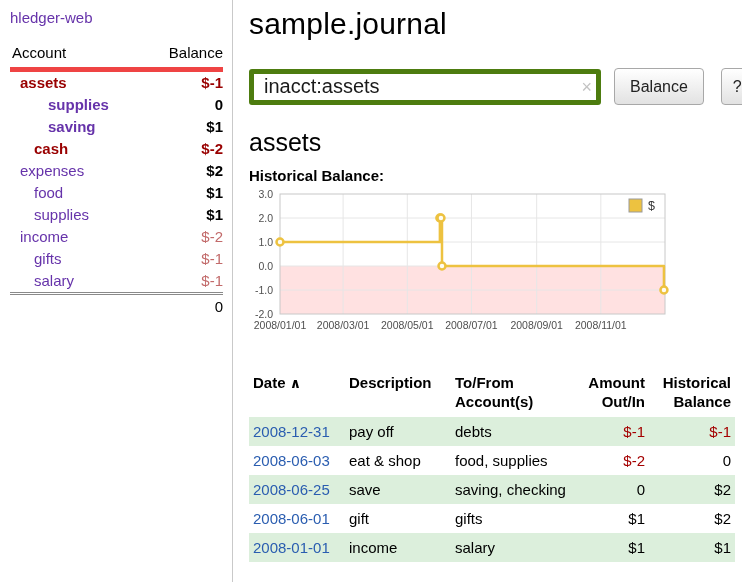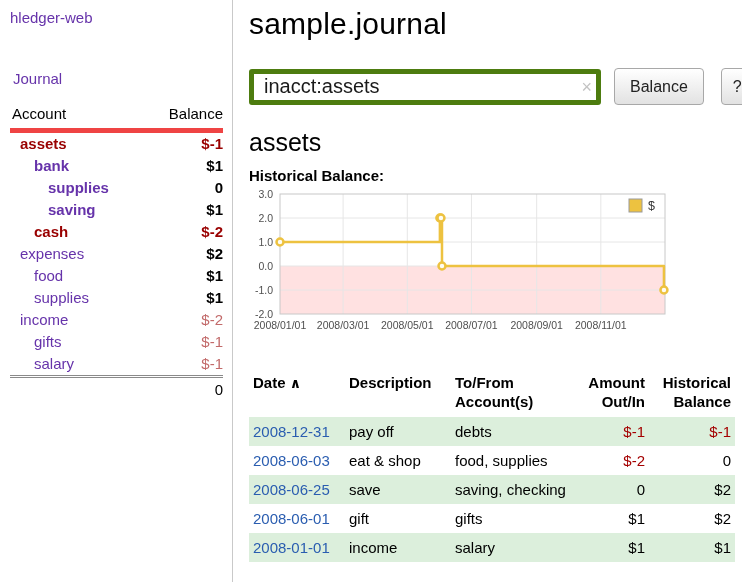--- a/index.html
+++ b/index.html
@@ -55,38 +55,31 @@
 </style>
 </head>
 <body>
 
 <div class="app">
 
   <aside class="sidebar">
     <div class="app-title">
       <a href="#">hledger-web</a>
     </div>
-    <div class="journal">
-      <a href="#">Journal</a>
-    </div>
     <table class="accounts">
       <thead>
         <tr>
           <th class="h-acct">Account</th>
           <th class="h-bal">Balance</th>
         </tr>
       </thead>
       <tbody id="accounts-body">
           <tr>
             <td style="padding-left: 10px;"><a href="#" class="acct neg" style="font-weight: bold;">assets</a></td>
             <td class="bal neg">$-1</td>
-          </tr>
-          <tr>
-            <td style="padding-left: 24px;"><a href="#" class="acct" style="font-weight: bold;">bank</a></td>
-            <td class="bal">$1</td>
           </tr>
           <tr>
             <td style="padding-left: 38px;"><a href="#" class="acct" style="font-weight: bold;">supplies</a></td>
             <td class="bal">0</td>
           </tr>
           <tr>
             <td style="padding-left: 38px;"><a href="#" class="acct" style="font-weight: bold;">saving</a></td>
             <td class="bal">$1</td>
           </tr>
           <tr>

